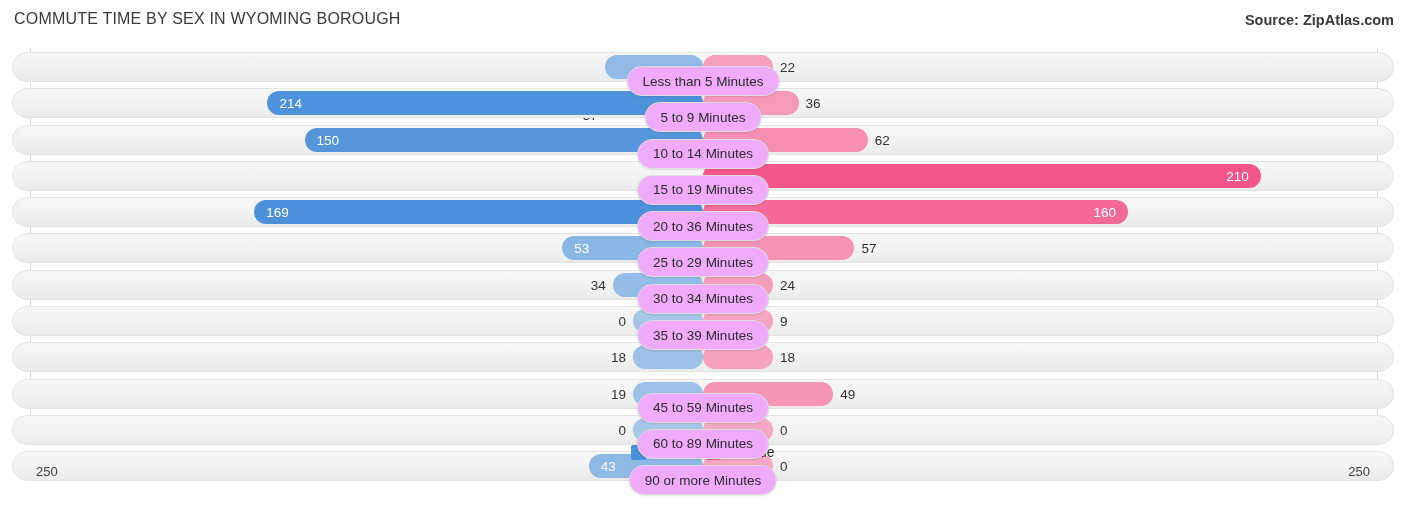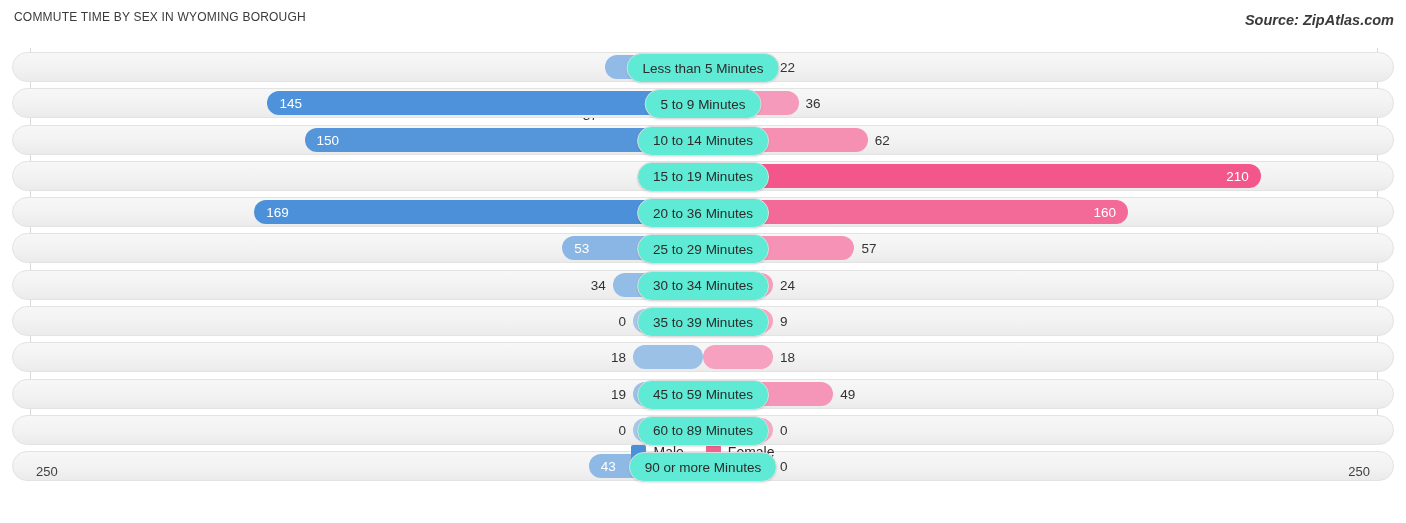--- a/index.html
+++ b/index.html
@@ -9,31 +9,30 @@
   body {
     width: 1406px; height: 523px;
     font-family: "Liberation Sans", sans-serif;
     color: #333;
     position: relative;
     overflow: hidden;
   }
   .title {
     position: absolute;
     left: 14px; top: 10px;
-    font-size: 12px;
+    font-size: 16px;
     letter-spacing: .2px;
     color: #3a3a3a;
     font-weight: 400;
     white-space: nowrap;
   }
   .source {
     position: absolute;
     right: 12px; top: 12px;
     font-size: 14.5px;
-    font-style: italic;
     font-weight: bold;
     color: #3a3a3a;
     white-space: nowrap;
     margin-left: 27px;
   }
 
   .chart {
     position: absolute;
     left: 0; top: 48px;
     width: 1406px; height: 440px;
@@ -93,25 +92,25 @@
     transform: translateY(-50%);
     font-size: 13.5px;
     color: #333;
     white-space: nowrap;
   }
   .out-label.left  { text-align: right; }
   .out-label.right { text-align: left; }
 
   .cat-pill {
     position: absolute;
-    top: 1px;
+    top: 14px;
     height: 28px;
     left: 50%;
     transform: translateX(-50%);
-    background: #5eead4;
+    background: #f0abfc;
     border: 1px solid #dddddd;
     border-radius: 15px;
     display: flex;
     align-items: center;
     justify-content: center;
     padding: 0 15px;
     font-size: 13.5px;
     color: #2b2b2b;
     white-space: nowrap;
     box-shadow: 0 1px 2px rgba(0,0,0,.10);
@@ -169,21 +168,21 @@
         <div class="track"></div>
         <div class="bar male" style="left: 604.728px; width: 98.272px; background: rgb(145, 187, 230);"></div>
         <div class="out-label left" style="right: 808.272px; margin-top: 48px;">37</div>
         <div class="bar female" style="left: 703px; width: 70px; background: rgb(246, 159, 190);"></div>
         <div class="out-label right" style="left: 780px;">22</div>
         <div class="cat-pill">Less than 5 Minutes</div>
       </div>
       <div class="row">
         <div class="track"></div>
         <div class="bar male" style="left: 267.416px; width: 435.584px; background: rgb(77, 146, 218);">
-          <span class="bar-inner-label">145</span>
+          <span class="bar-inner-label">214</span>
         </div>
         <div class="bar female" style="left: 703px; width: 95.616px; background: rgb(245, 154, 186);"></div>
         <div class="out-label right" style="left: 805.616px;">36</div>
         <div class="cat-pill">5 to 9 Minutes</div>
       </div>
       <div class="row">
         <div class="track"></div>
         <div class="bar male" style="left: 304.6px; width: 398.4px; background: rgb(85, 150, 219);">
           <span class="bar-inner-label">150</span>
         </div>

